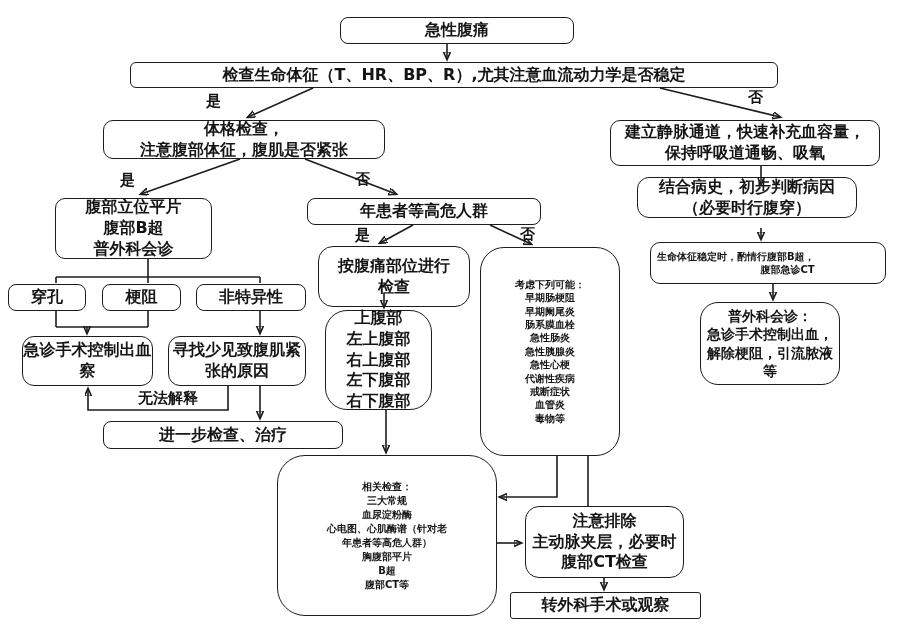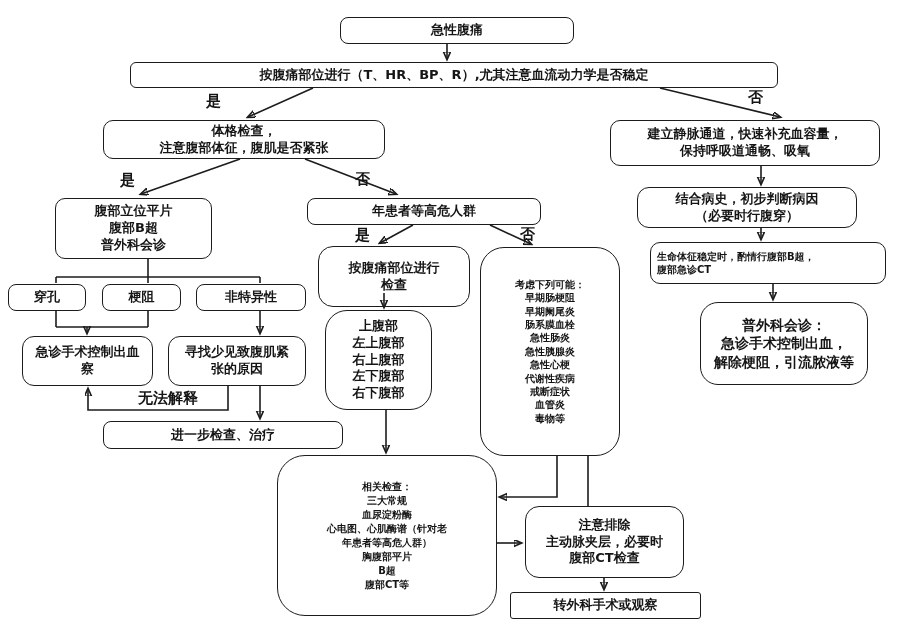--- a/index.html
+++ b/index.html
@@ -13,26 +13,26 @@
     position:relative; width:908px; height:635px;
     background:#ffffff; overflow:hidden;
   }
   .node {
     position:absolute; z-index:1;
     background:#ffffff;
     border:1.6px solid #1c1c1c;
     display:flex; align-items:center; justify-content:center;
     text-align:center;
     font-weight:bold;
-    font-size:13px; line-height:1.3;
+    font-size:16px; line-height:1.3;
     white-space:pre-line;
     color:#151515;
   }
   .node.small-text { font-size:10px; line-height:1.34; }
-  .node.left-text { text-align:left; justify-content:flex-start; padding:0 6px; }
+  .node.left-text { text-align:right; justify-content:flex-start; padding:0 6px; }
   .edge-label {
     position:absolute; z-index:3;
     font-weight:bold; font-size:15px; color:#151515;
     white-space:nowrap;
   }
   svg.wires {
     position:absolute; left:0; top:0; z-index:2;
     pointer-events:none;
   }
   svg.wires path { fill:none; stroke:#1c1c1c; stroke-width:1.6; }
@@ -94,21 +94,21 @@
 
     <path d="M761,166 L761,184" marker-end="url(#ah)"></path>
 
     <path d="M761,228 L761,239" marker-end="url(#ah)"></path>
 
     <path d="M773,284 L773,299" marker-end="url(#ah)"></path>
   </svg>
 
   <div class="node" style="left:340px; top:17px; width:234px; height:27px; border-radius:8px;">急性腹痛</div>
 
-  <div class="node" style="left:130px; top:62px; width:648px; height:26px; border-radius:6px;">按腹痛部位进行（T、HR、BP、R）,尤其注意血流动力学是否稳定</div>
+  <div class="node" style="left:130px; top:62px; width:648px; height:26px; border-radius:6px;">检查生命体征（T、HR、BP、R）,尤其注意血流动力学是否稳定</div>
 
   <div class="node" style="left:103px; top:120px; width:282px; height:39px; border-radius:10px;">体格检查，
 注意腹部体征，腹肌是否紧张</div>
 
   <div class="node" style="left:55px; top:198px; width:157px; height:61px; border-radius:10px;">腹部立位平片
 腹部B超
 普外科会诊</div>
 
   <div class="node" style="left:8px; top:284px; width:78px; height:27px; border-radius:8px;">穿孔</div>
 
@@ -152,27 +152,27 @@
 血尿淀粉酶
 心电图、心肌酶谱（针对老
 年患者等高危人群）
 胸腹部平片
 B超
 腹部CT等</div>
 
   <div class="node" style="left:610px; top:120px; width:270px; height:46px; border-radius:10px;">建立静脉通道，快速补充血容量，
 保持呼吸道通畅、吸氧</div>
 
-  <div class="node" style="left:637px; top:187px; width:220px; height:41px; border-radius:12px;">结合病史，初步判断病因
+  <div class="node" style="left:637px; top:177px; width:220px; height:41px; border-radius:12px;">结合病史，初步判断病因
 （必要时行腹穿）</div>
 
   <div class="node small-text left-text" style="left:650px; top:242px; width:236px; height:42px; border-radius:10px;">生命体征稳定时，酌情行腹部B超，
 腹部急诊CT</div>
 
-  <div class="node" style="left:700px; top:302px; width:168px; height:83px; border-radius:18px; font-size:14px;">普外科会诊：
+  <div class="node" style="left:700px; top:302px; width:140px; height:83px; border-radius:18px; font-size:14px;">普外科会诊：
 急诊手术控制出血，
 解除梗阻，引流脓液等</div>
 
   <div class="node" style="left:525px; top:506px; width:159px; height:72px; border-radius:14px;">注意排除
 主动脉夹层，必要时
 腹部CT检查</div>
 
   <div class="node" style="left:510px; top:592px; width:191px; height:27px; border-radius:3px;">转外科手术或观察</div>
 
   <span class="edge-label" style="left:206px; top:92px;">是</span>

